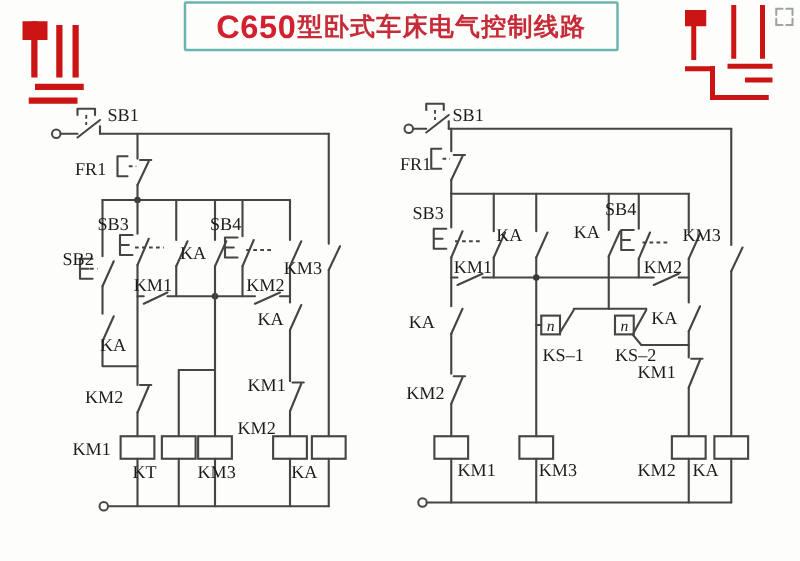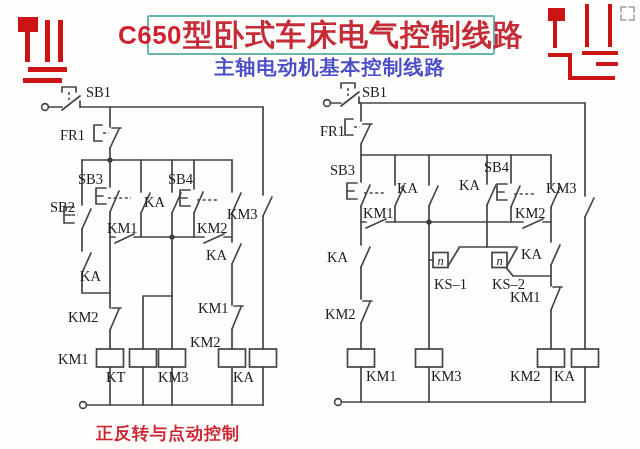--- a/index.html
+++ b/index.html
@@ -1,25 +1,25 @@
 <!DOCTYPE html>
 <html><head>
 <meta charset="utf-8">
 <style>
   html,body{margin:0;padding:0;}
   body{width:640px;height:449px;background:#ffffff;font-family:"Liberation Sans",sans-serif;overflow:hidden;}
   .stage{position:relative;width:640px;height:449px;background:#fdfdfb;}
   .title-box{
-    position:absolute;left:147px;top:15px;width:344px;height:36px;
+    position:absolute;left:147px;top:1px;width:344px;height:36px;
     border:2px solid #6ab6ae;border-radius:2px;background:#fdfdfb;
     display:flex;align-items:center;justify-content:center;
     white-space:nowrap;
   }
   .title-prefix{color:#d2202f;font-weight:bold;font-size:26px;letter-spacing:0.5px;margin-right:1px;}
-  .title-rest{color:#c62b38;font-weight:bold;font-size:30px;letter-spacing:1px;}
+  .title-rest{color:#c62b38;font-weight:bold;font-size:20px;letter-spacing:1px;}
   .subtitle{
     position:absolute;left:160px;top:54px;width:340px;text-align:center;
     color:#4a4cc8;font-weight:bold;font-size:20px;letter-spacing:1px;white-space:nowrap;
   }
   .caption{
     position:absolute;color:#cc2430;font-weight:bold;font-size:17px;
     text-align:center;letter-spacing:1px;white-space:nowrap;
   }
   .caption.left{left:93px;top:422px;width:150px;}
   .caption.right{left:375px;top:425px;width:150px;}
@@ -63,21 +63,20 @@
       <path class="exp" d="M629,7 H634 V12"></path>
       <path class="exp" d="M621,15 V20 H626"></path>
       <path class="exp" d="M634,15 V20 H629"></path>
     </g>
   </svg>
 
   <div class="title-box">
     <span class="title-prefix">C650</span>
       <span class="title-rest">型卧式车床电气控制线路</span>
   </div>
-  <div class="subtitle">主轴电动机基本控制线路</div>
 
   <svg class="diagram" width="640" height="449" viewBox="0 0 640 449">
 
     <g>
 
       <circle class="term" cx="45" cy="107" r="3.4"></circle>
       <path class="w" d="M48.4,107 H62"></path>
       <path class="w" d="M62,110 L80,96"></path>
       <path class="w" d="M62,92 V87 H76 V92"></path>
       <path class="wd" d="M69,92 V100"></path>
@@ -242,15 +241,14 @@
           <text x="366" y="381">KM1</text>
           <text x="431" y="381">KM3</text>
           <text x="510" y="381">KM2</text>
           <text x="554" y="381">KA</text>
           <text x="440.5" y="264.5" text-anchor="middle" font-style="italic" font-size="12.5">n</text>
           <text x="499.5" y="264.5" text-anchor="middle" font-style="italic" font-size="12.5">n</text>
         </g>
     </g>
   </svg>
 
-  <div class="caption left">正反转与点动控制</div>
 
 </div>
 
 </body></html>

